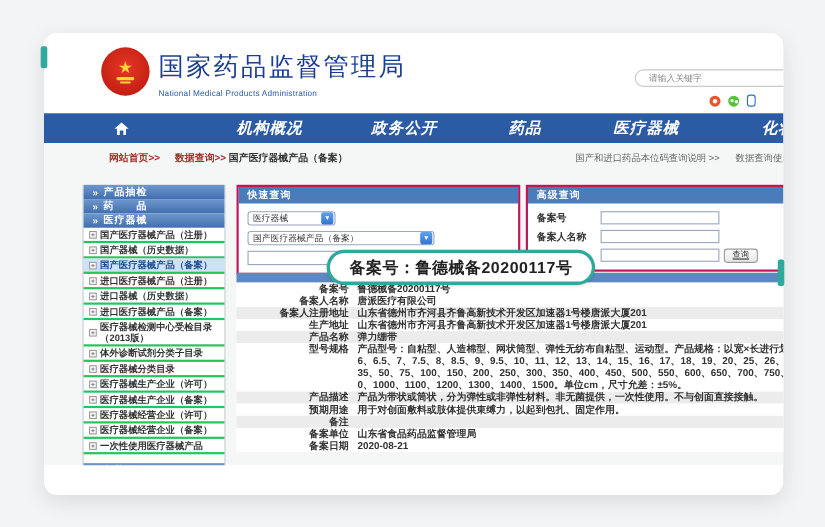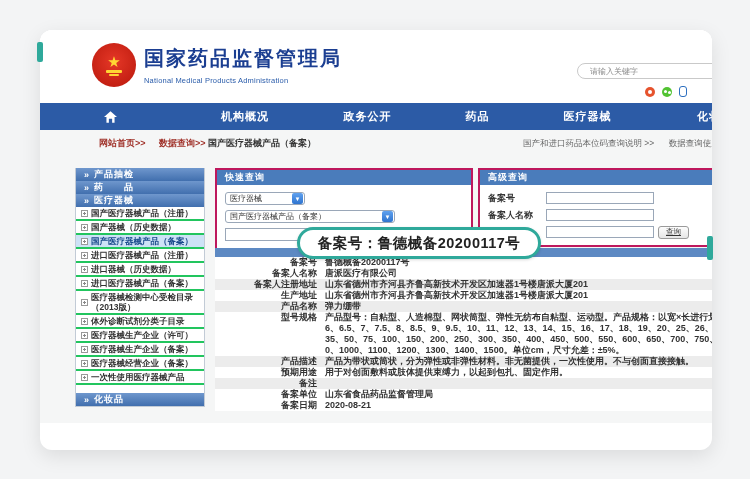--- a/index.html
+++ b/index.html
@@ -28,39 +28,39 @@
   .site-header { position:relative; width:800px; height:73px; background:#fff; }
   .emblem {
     position:absolute; left:52px; top:13px; width:44px; height:44px; border-radius:50%;
     background:radial-gradient(circle at 50% 42%, #e53727 0%, #c31f12 75%);
     display:flex; flex-direction:column; align-items:center; justify-content:center;
   }
   .emblem .star { color:#ffd633; font-size:15px; line-height:14px; }
   .emblem .gate { width:16px; height:3px; background:#ffd633; border-radius:1px; margin-top:1px; }
   .emblem .gate2 { width:10px; height:2px; background:#ffd633; border-radius:1px; margin-top:1px; }
   .brand { position:absolute; left:104px; top:15px; }
-  .brand-title { font-size:20px; font-weight:bold; color:#1b3e91; letter-spacing:2px; }
+  .brand-title { font-size:23px; font-weight:normal; color:#1b3e91; letter-spacing:2px; }
   .brand-sub { font-size:7.5px; color:#2a5caa; margin-top:4px; letter-spacing:.2px; }
   .search-pill {
     position:absolute; left:537px; top:33px; width:230px; height:16px;
     border:1px solid #c9c9c9; border-radius:9px; background:#fff;
     font-size:8px; color:#333; padding:0 12px; outline:none;
   }
   .search-pill::placeholder { color:#8a8a8a; }
   .socials { position:absolute; left:605px; top:56px; display:flex; gap:7px; align-items:center; }
   .ic { width:10px; height:10px; border-radius:50%; display:inline-block; position:relative; }
   .ic-weibo { background:#e6532d; }
   .ic-weibo::after{ content:""; position:absolute; left:3px; top:3px; width:4px; height:4px; border-radius:50%; background:#fff; }
   .ic-wechat { background:#52c332; }
   .ic-wechat::after{ content:""; position:absolute; left:2px; top:3px; width:3px; height:3px; border-radius:50%; background:#fff; box-shadow:4px 1px 0 #fff; }
   .ic-phone { background:#fff; border:1.5px solid #2c6fc0; border-radius:3px; width:8px; height:11px; }
 
   
   .nav { position:absolute; left:0; top:73px; width:800px; height:27px; background:#2c5ba6; display:flex; }
-  .nav-cell { display:flex; align-items:center; justify-content:center; color:#fff; font-size:11px; font-weight:bold; letter-spacing:1px; cursor:pointer; }
+  .nav-cell { display:flex; align-items:center; justify-content:center; color:#fff; font-size:14px; font-weight:bold; letter-spacing:1px; cursor:pointer;font-style:italic; }
   .nav-home { width:140px; } .nc2{width:130px;} .nc3{width:115px;} .nc4{width:105px;} .nc5{width:115px;} .nc6{width:140px;}
 
   
   .content-bg { position:absolute; left:0; top:100px; width:800px; height:293px; background:#f5f6f6; }
   .crumb { position:absolute; left:48px; top:107px; font-size:9px; font-weight:bold; white-space:nowrap; }
   .crumb .red { color:#a0322a;margin-left:11px; }
   .crumb .dark { color:#333; }
   .crumb-right { position:absolute; left:483px; top:108px; font-size:8.5px; color:#666; white-space:nowrap; }
   .crumb-right span { margin-right:12px; cursor:pointer; }
 
@@ -211,25 +211,33 @@
       <div class="sb-i">
           <span class="box"></span>
           <span>医疗器械检测中心受检目录（2013版）</span>
         </div>
       <div class="sb-i">
           <span class="box"></span>
           <span>体外诊断试剂分类子目录</span>
         </div>
       <div class="sb-i">
           <span class="box"></span>
+          <span>医疗器械分类目录</span>
+        </div>
+      <div class="sb-i">
+          <span class="box"></span>
           <span>医疗器械生产企业（许可）</span>
         </div>
       <div class="sb-i">
           <span class="box"></span>
           <span>医疗器械生产企业（备案）</span>
+        </div>
+      <div class="sb-i">
+          <span class="box"></span>
+          <span>医疗器械经营企业（许可）</span>
         </div>
       <div class="sb-i">
           <span class="box"></span>
           <span>医疗器械经营企业（备案）</span>
         </div>
       <div class="sb-i">
           <span class="box"></span>
           <span>一次性使用医疗器械产品</span>
         </div>
       <div class="sb-h gap">

